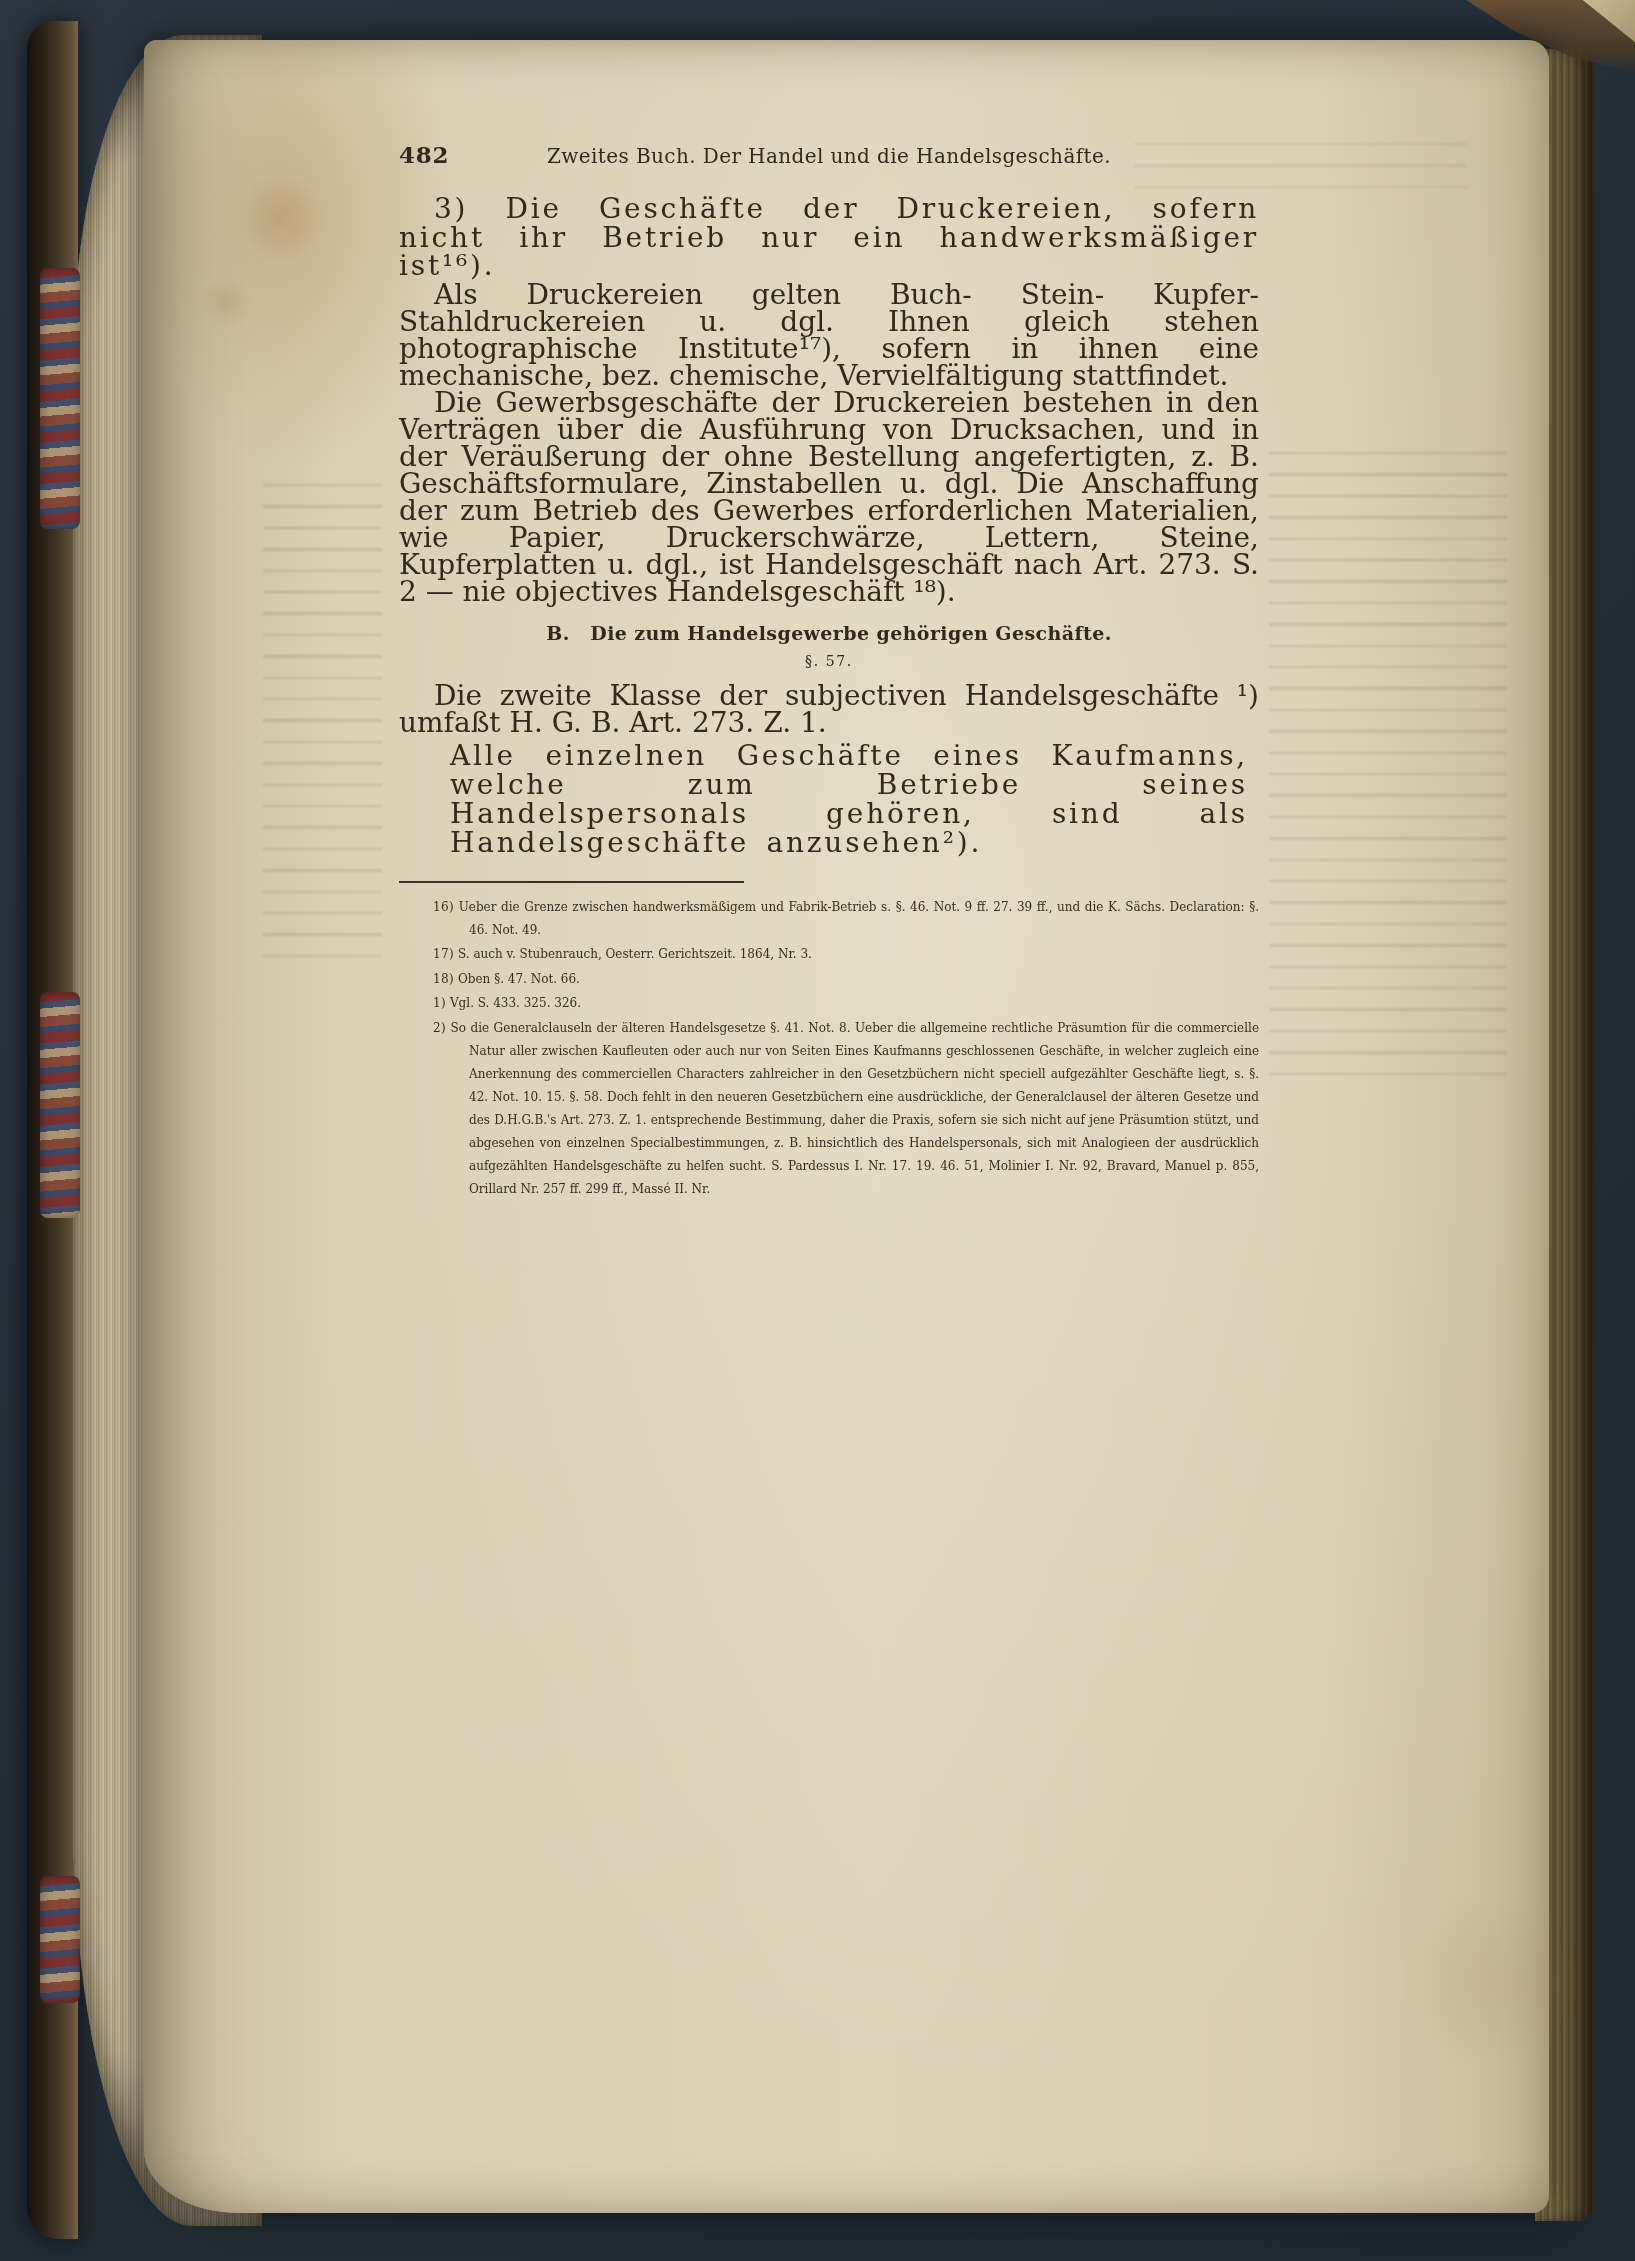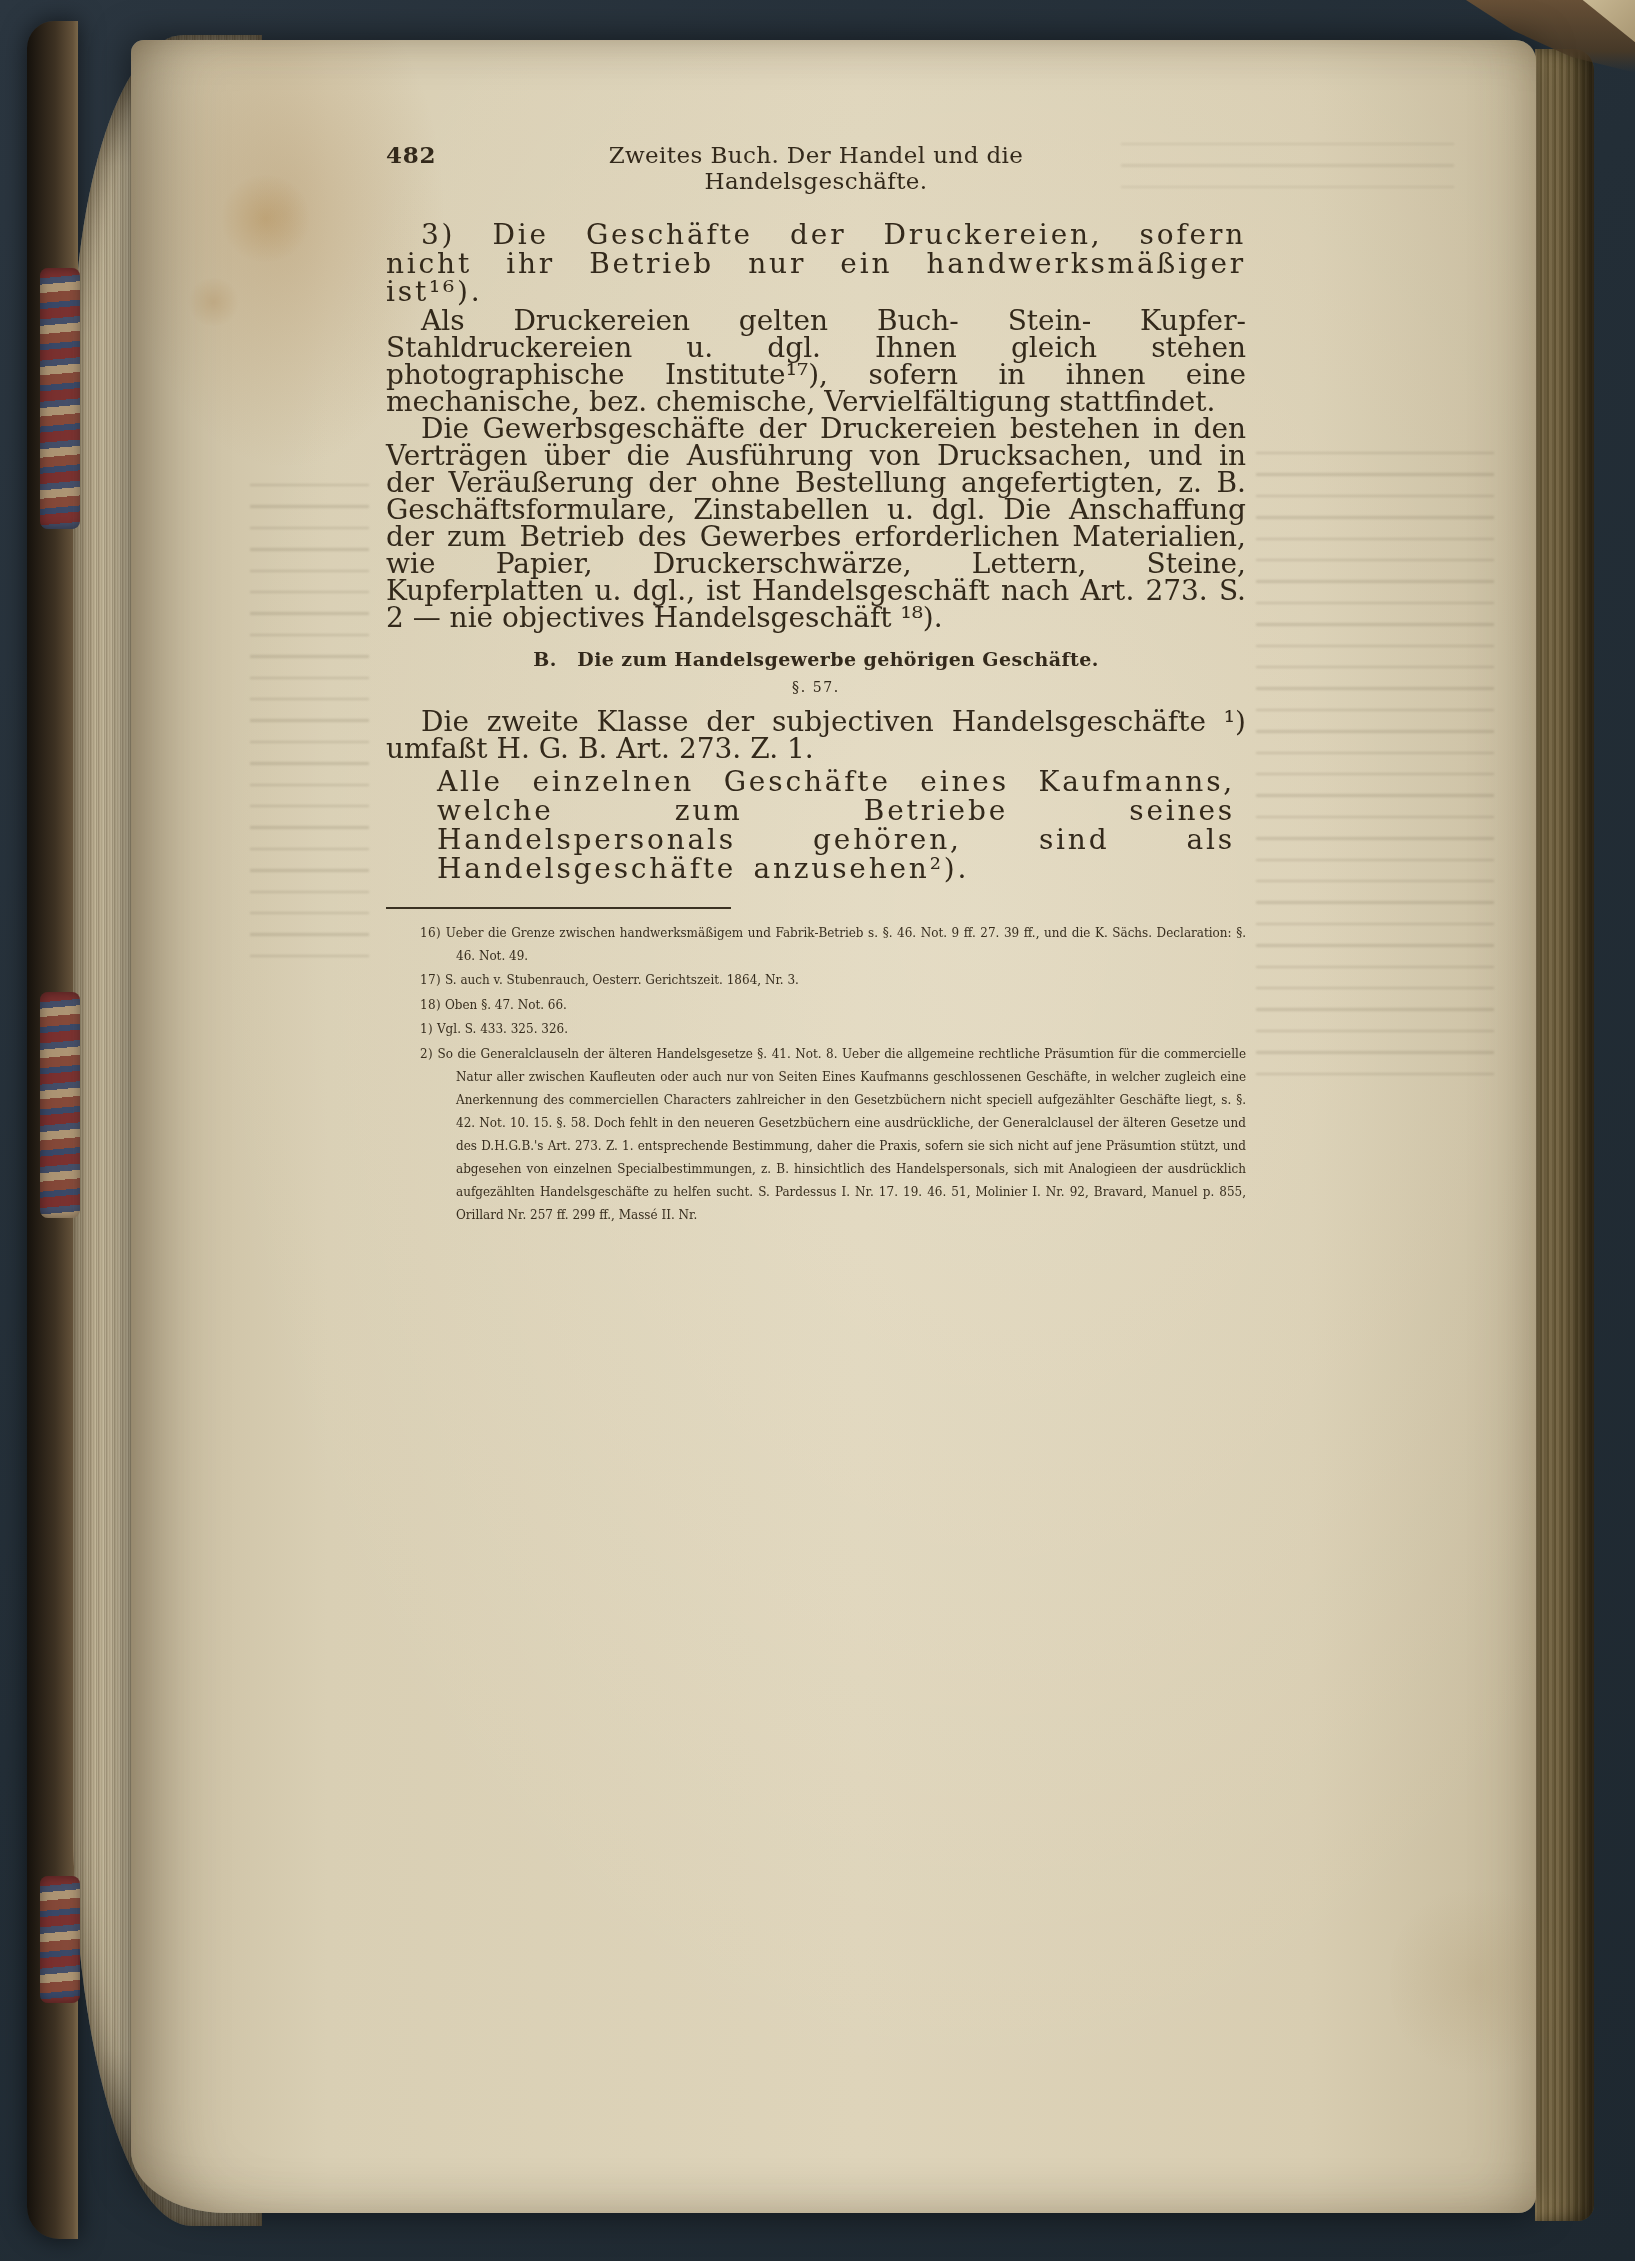--- a/index.html
+++ b/index.html
@@ -60,21 +60,21 @@
     opacity:.9;
   }
   .corner-paper{
     position:absolute;right:0;top:0;width:65px;height:43px;
     background:linear-gradient(135deg,#cdbd98,#a89672);
     clip-path:polygon(18% 0,100% 0,100% 100%);
   }
 
   
   .page{
-    position:absolute;left:131px;top:40px;width:1405px;height:2173px;
+    position:absolute;left:144px;top:40px;width:1405px;height:2173px;
     background:
       radial-gradient(ellipse at 11% 8%, rgba(156,112,58,.28), rgba(156,112,58,0) 9%),
       radial-gradient(ellipse at 60% 40%, rgba(255,251,238,.22), rgba(255,251,238,0) 65%),
       linear-gradient(90deg,#c9bda0,#d9cfb4 14%,#ded4ba 52%,#d8cdb1 84%,#c6ba9c),
       #d7ccb1;
     border-radius:12.7px 20.6px 17.4px 95px / 12.7px 20.6px 17.4px 63px;
     box-shadow:
       inset 51px 0 71px -35px rgba(62,46,24,.5),
       inset -35px -20.6px 63px -35px rgba(82,62,32,.4),
       inset 0 24px 48px -32px rgba(82,62,32,.35),
@@ -96,21 +96,21 @@
   .g2{left:119px;top:444px;width:119px;height:491px;}
   .g3{left:990px;top:103px;width:333px;height:55px;opacity:.10;}
 
   
   .content{
     position:absolute;left:255px;top:101px;width:860px;
     color:#33291b;
   }
   .pheader{display:flex;align-items:baseline;font-size:23px;margin-bottom:27px;}
   .pagenum{width:119px;font-weight:bold;letter-spacing:0.8px;}
-  .runtitle{flex:1;text-align:center;font-size:23px;letter-spacing:0.4px;}
+  .runtitle{flex:1;text-align:center;font-size:20px;letter-spacing:0.4px;}
   .pagenum-spacer{width:119px;}
 
   .para{margin:0;font-size:28px;line-height:27px;text-align:justify;}
   .indent{text-indent:35px;}
   .spaced{letter-spacing:2.8px;word-spacing:5.5px;line-height:28.5px;}
 
   .heading{margin:17.4px 0 9.5px 0;text-align:center;font-size:19px;font-weight:bold;letter-spacing:0.4px;}
   .heading .hlabel{margin-right:20.6px;}
   .sectmark{text-align:center;font-size:14px;margin:6.3px 0 12.7px 0;letter-spacing:1.6px;}
 

